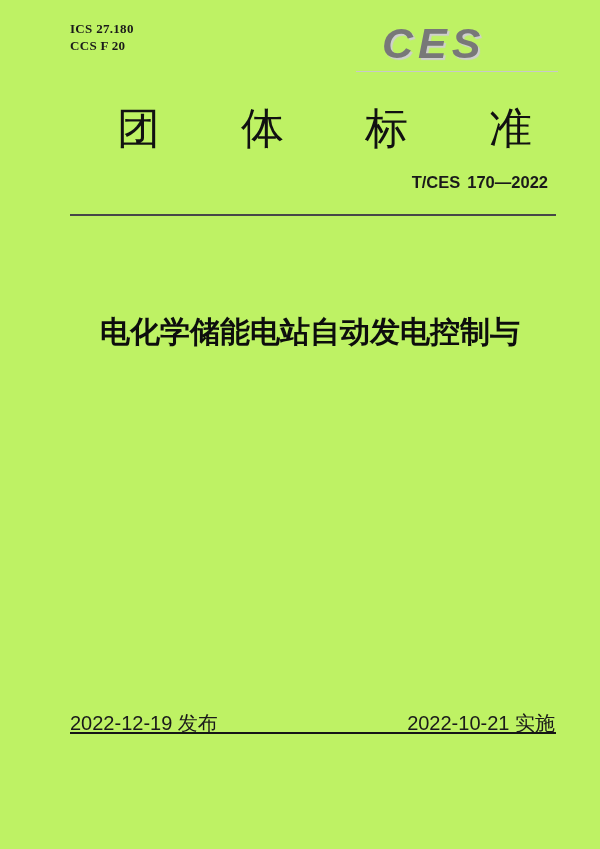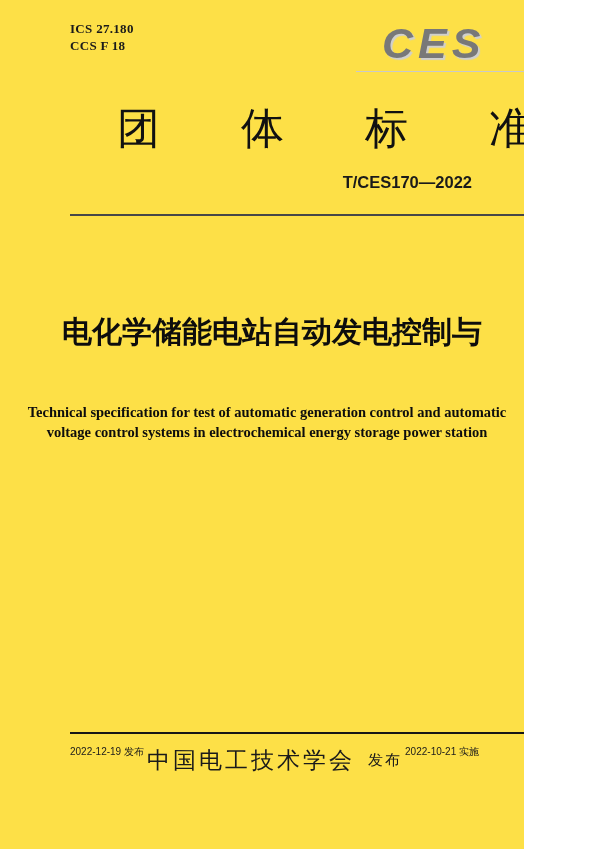--- a/index.html
+++ b/index.html
@@ -1,17 +1,17 @@
 <!DOCTYPE html>
 <html><head>
 <meta charset="utf-8">
 <style>
   html,body{margin:0;padding:0;background:#ffffff;}
   .page{
-    position:relative;width:524px;height:849px;background:#fde047;
+    position:relative;width:600px;height:849px;background:#bef264;
     font-family:"Liberation Sans", sans-serif;color:#1a1a1a;overflow:hidden;
   }
   
   .ics-block{
     position:absolute;left:70px;top:20px;
     font-family:"Liberation Serif", serif;font-weight:bold;
     font-size:13px;line-height:17px;letter-spacing:0.3px;
   }
   
   .logo{position:absolute;left:356px;top:26px;width:202px;height:70px;}
@@ -24,55 +24,55 @@
   }
   
   .doc-type{
     position:absolute;left:117px;top:106px;width:415px;
     display:flex;justify-content:space-between;
     font-size:43px;line-height:44px;font-weight:500;color:#111;
   }
   
   .std-number{position:absolute;top:173px;right:52px;font-size:16.5px;white-space:nowrap;}
   .std-prefix{font-family:Liberation Sans, sans-serif;font-weight:bold;}
-  .std-digits{font-family:"Liberation Sans", sans-serif;font-weight:600;}
+  .std-digits{font-family:"Liberation Sans", sans-serif;font-weight:600;margin-left:7px;}
   
   .rule{position:absolute;left:70px;width:486px;}
   .top-rule{top:214px;height:2px;background:#474747;}
   .bottom-rule{top:732px;height:2px;background:#161616;}
   
   .main-title{
     position:absolute;left:20px;right:0;top:314px;text-align:center;
     font-size:30px;line-height:36px;font-weight:600;color:#0d0d0d;
   }
   
   .en-title{
     position:absolute;left:10px;right:0;top:403px;text-align:center;
     font-family:"Liberation Serif", serif;font-weight:bold;
     font-size:14.5px;line-height:19.5px;color:#0d0d0d;
   }
   
   .dates{
     position:absolute;left:70px;right:45px;top:710px;
     display:flex;justify-content:space-between;
-    font-size:10px;font-weight:500;white-space:nowrap;margin-top:35px;
+    font-size:20px;font-weight:500;white-space:nowrap;
   }
   
   .publisher{position:absolute;left:70px;right:45px;top:745px;text-align:center;white-space:nowrap;}
   .pub-name{font-size:23px;letter-spacing:3px;font-weight:500;}
   .pub-suffix{font-size:15px;margin-left:13px;font-weight:500;vertical-align:3px;letter-spacing:2px;}
 </style>
 </head>
 <body>
 
 <div class="page">
 
   <div class="ics-block">
     <div>ICS 27.180</div>
-    <div>CCS F 18</div>
+    <div>CCS F 20</div>
   </div>
 
   <div class="logo">
     <div class="logo-line"></div>
     <span class="logo-text">CES</span>
   </div>
 
   <div class="doc-type">
     <span>团</span>
     <span>体</span>
@@ -83,29 +83,22 @@
   <div class="std-number">
     <span class="std-prefix">T/CES</span><span class="std-digits">170—2022</span>
   </div>
 
   <div class="rule top-rule"></div>
 
   <div class="main-title">
     <div>电化学储能电站自动发电控制与</div>
   </div>
 
-  <div class="en-title">
-    <div>Technical specification for test of automatic generation control and automatic</div>
-    <div>voltage control systems in electrochemical energy storage power station</div>
-  </div>
 
   <div class="dates">
     <span>2022-12-19 发布</span>
     <span>2022-10-21 实施</span>
   </div>
 
   <div class="rule bottom-rule"></div>
 
-  <div class="publisher">
-    <span class="pub-name">中国电工技术学会</span><span class="pub-suffix">发布</span>
-  </div>
 
 </div>
 
 </body></html>

